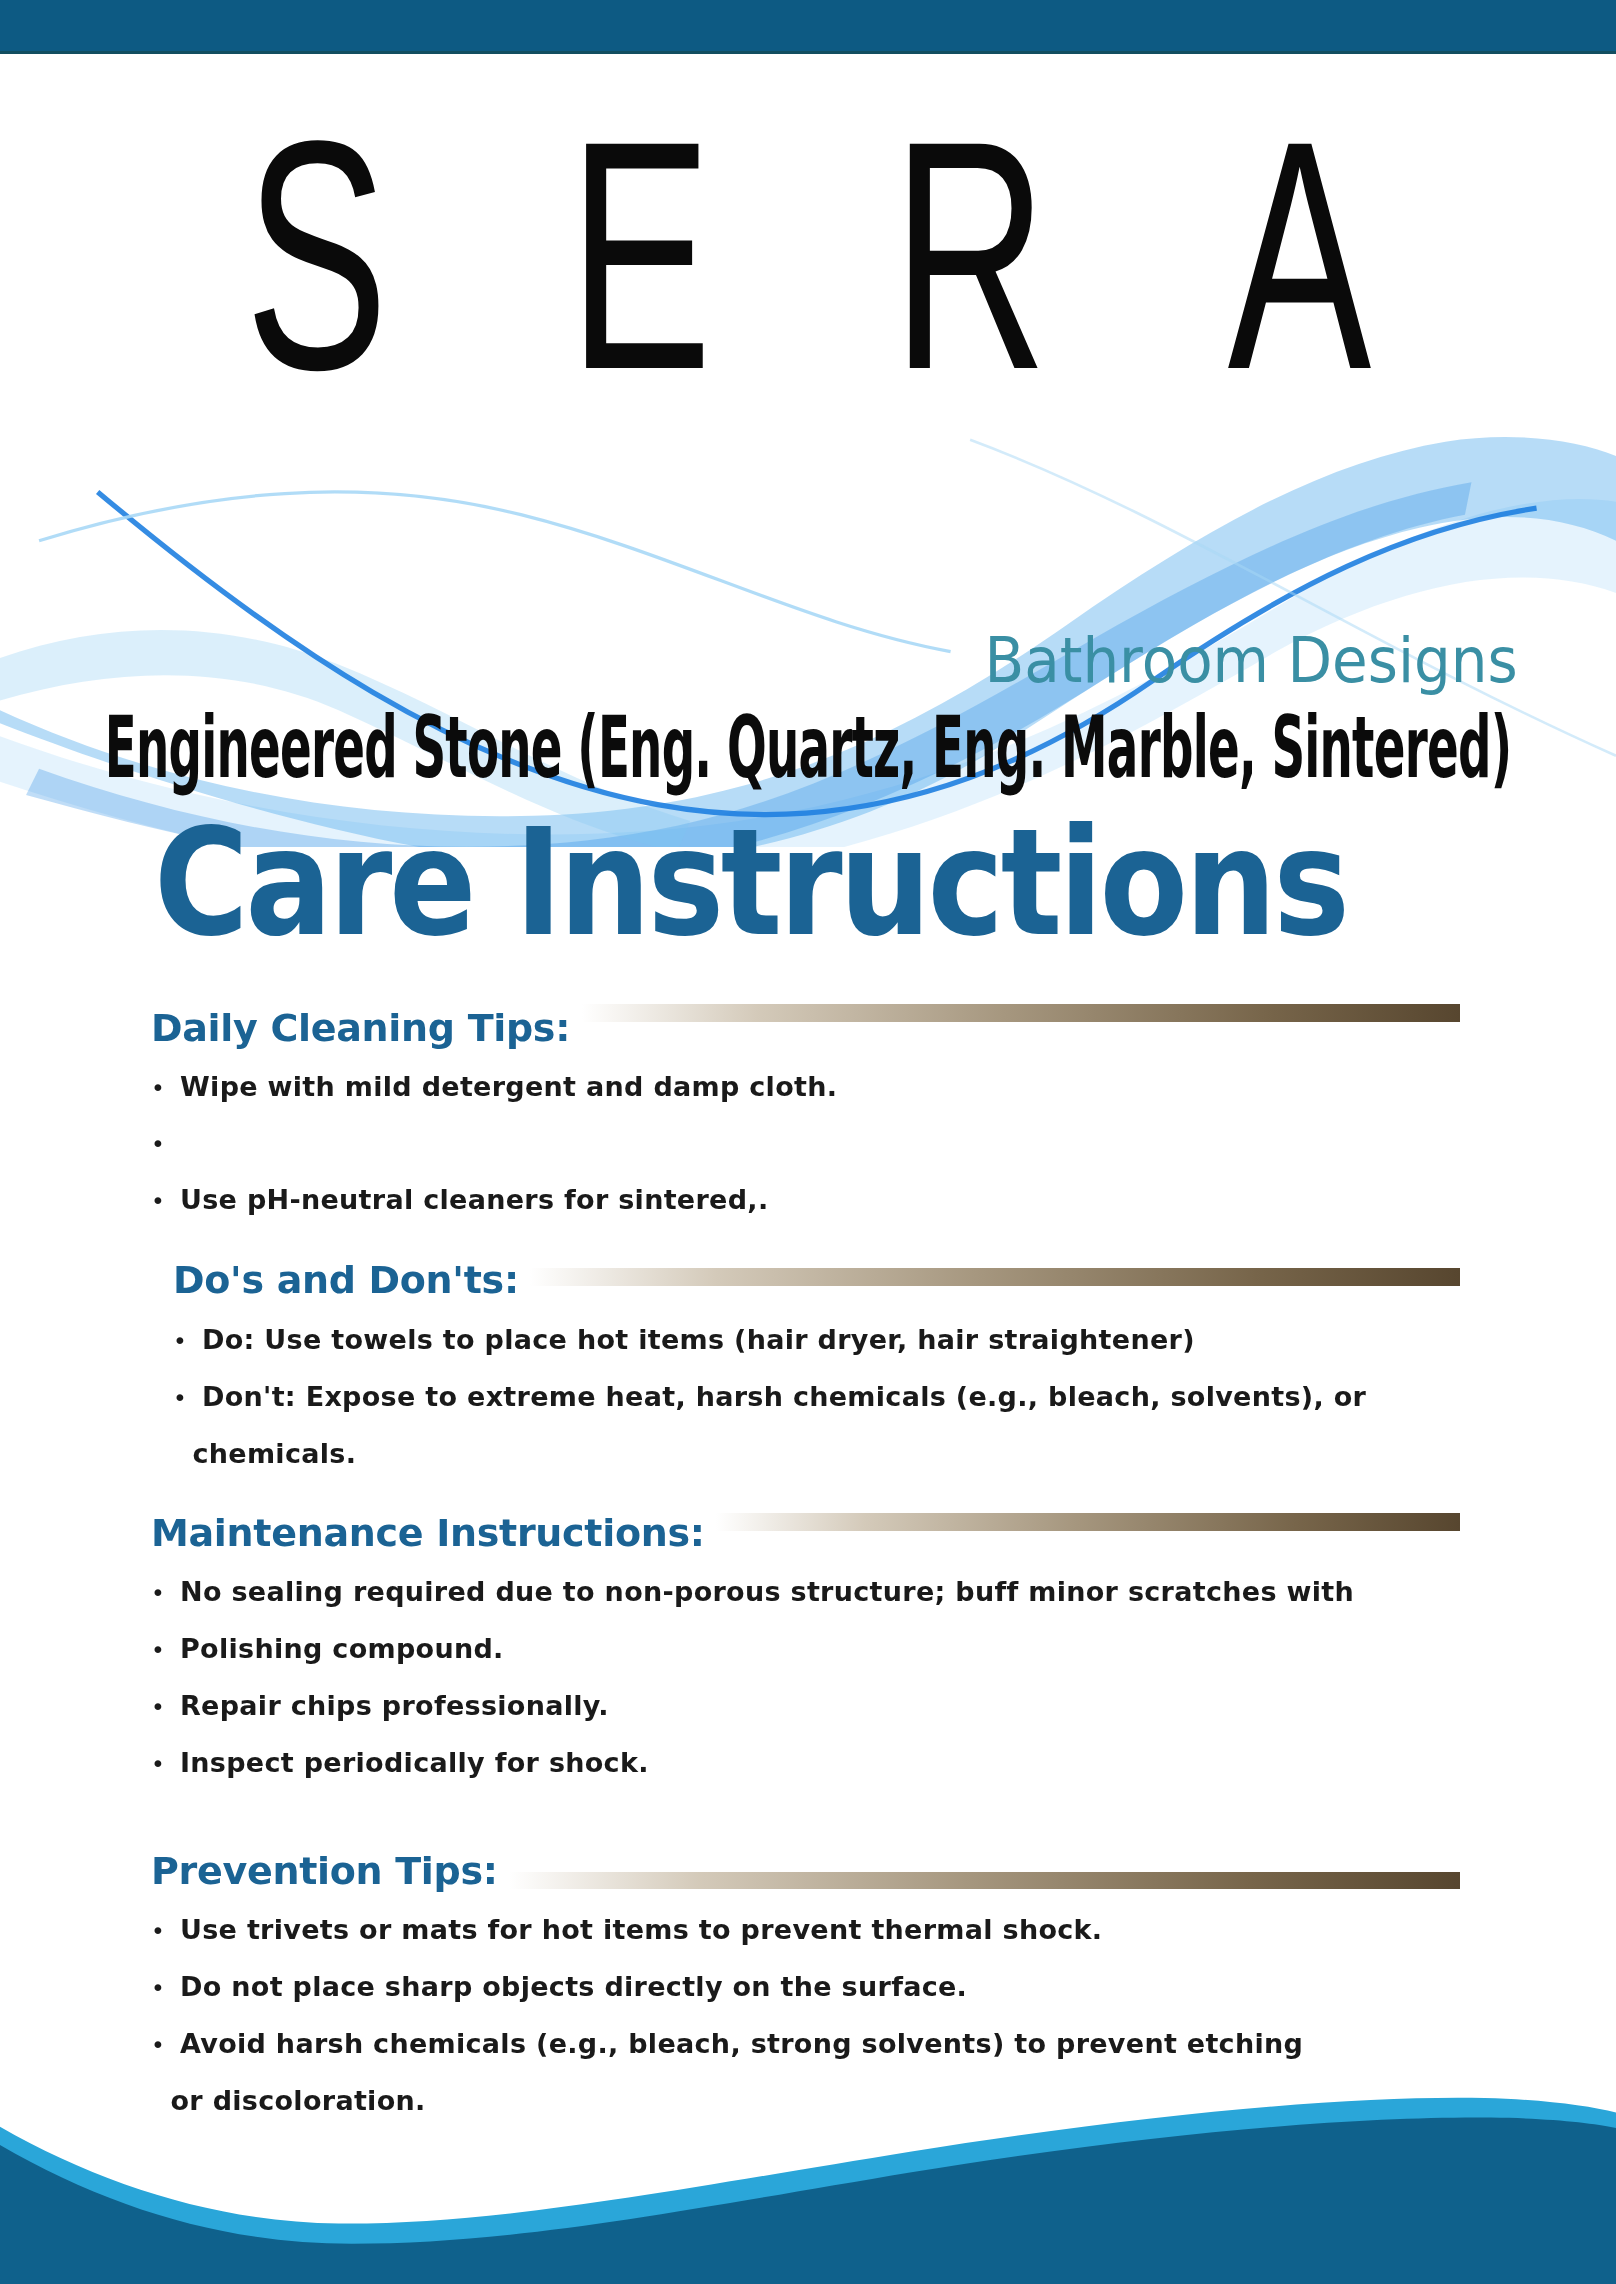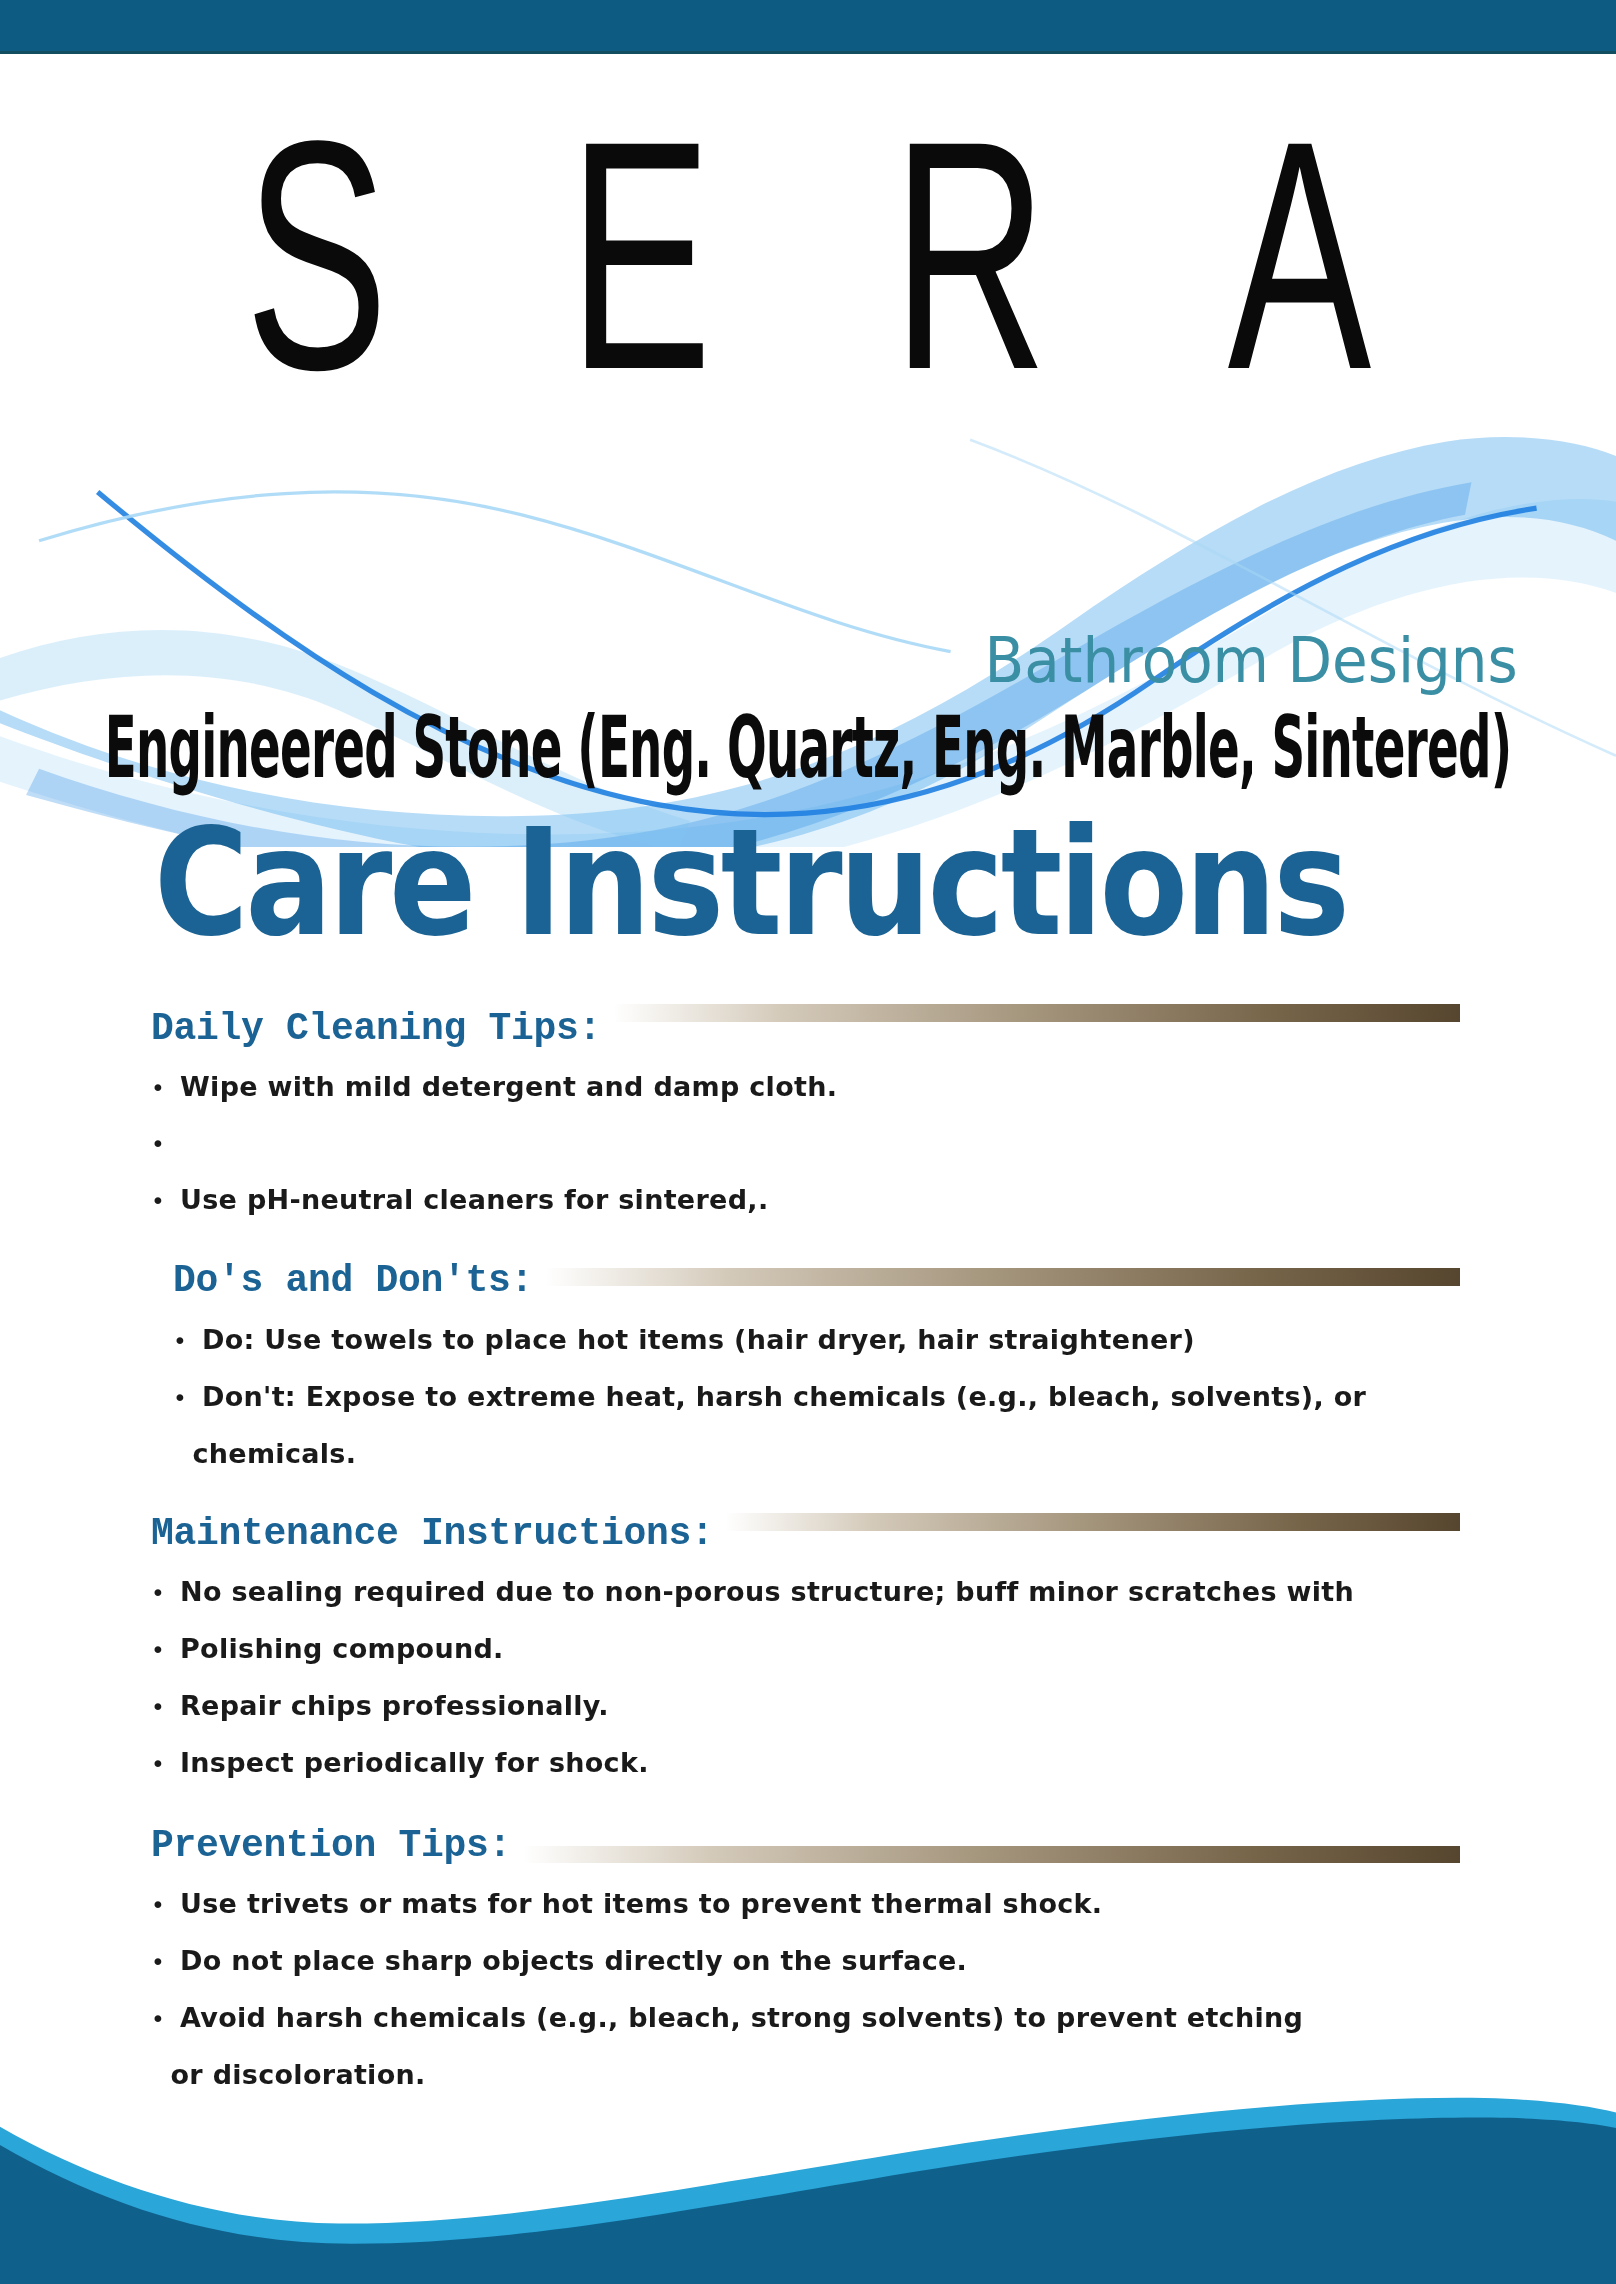--- a/index.html
+++ b/index.html
@@ -47,25 +47,25 @@
     font-size:145px;line-height:1;font-weight:bold;
     color:var(--accent,#1b6394);
     letter-spacing:-3.9px;white-space:nowrap;
     transform:scale(0.89,1.02);transform-origin:left center;
   }
   
   .content{position:absolute;top:999px;left:151px;right:156px;}
   .section{margin:0;}
   .section:nth-of-type(2){margin-top:22px;margin-left:22px;}
   .section:nth-of-type(3){margin-top:21px;}
-  .section:nth-of-type(4){margin-top:24px;}
+  .section:nth-of-type(4){margin-top:50px;}
   .heading-row{display:flex;align-items:flex-start;height:59px;}
   .section-heading{
     font-size:38px;font-weight:bold;line-height:59px;
-    color:var(--accent,#1b6394);letter-spacing:-0.3px;white-space:nowrap;font-family:Liberation Mono, monospace;
+    color:var(--accent,#1b6394);letter-spacing:-0.3px;white-space:nowrap;
   }
   .bar{
     flex:1;height:17.6px;margin-left:11.7px;margin-top:13px;min-width:0;
     background:linear-gradient(90deg,
       rgba(166,151,127,0) 0%,
       rgba(207,196,178,0.9) 20%,
       var(--bar-mid,#a6977f) 48%,
       #77654a 78%,
       var(--bar-dark,#57462f) 100%);
   }

